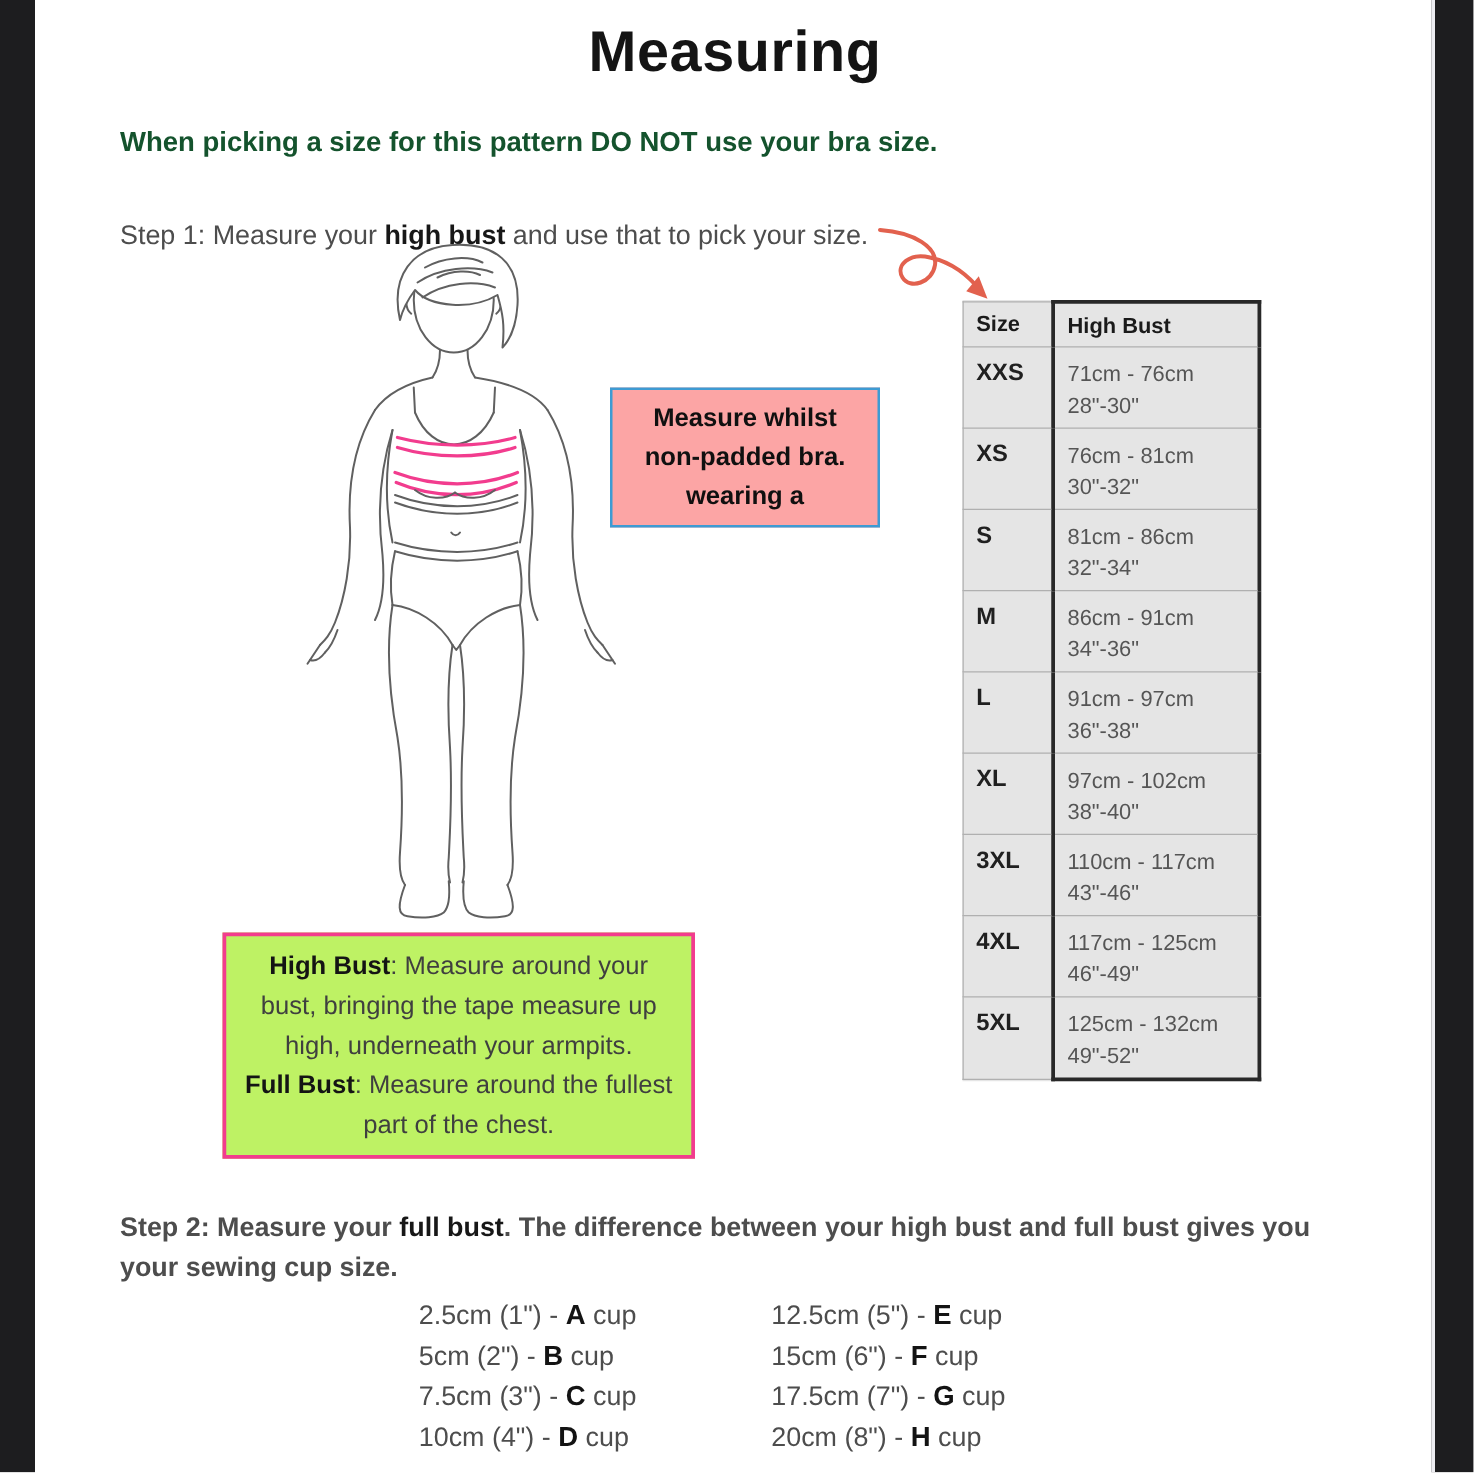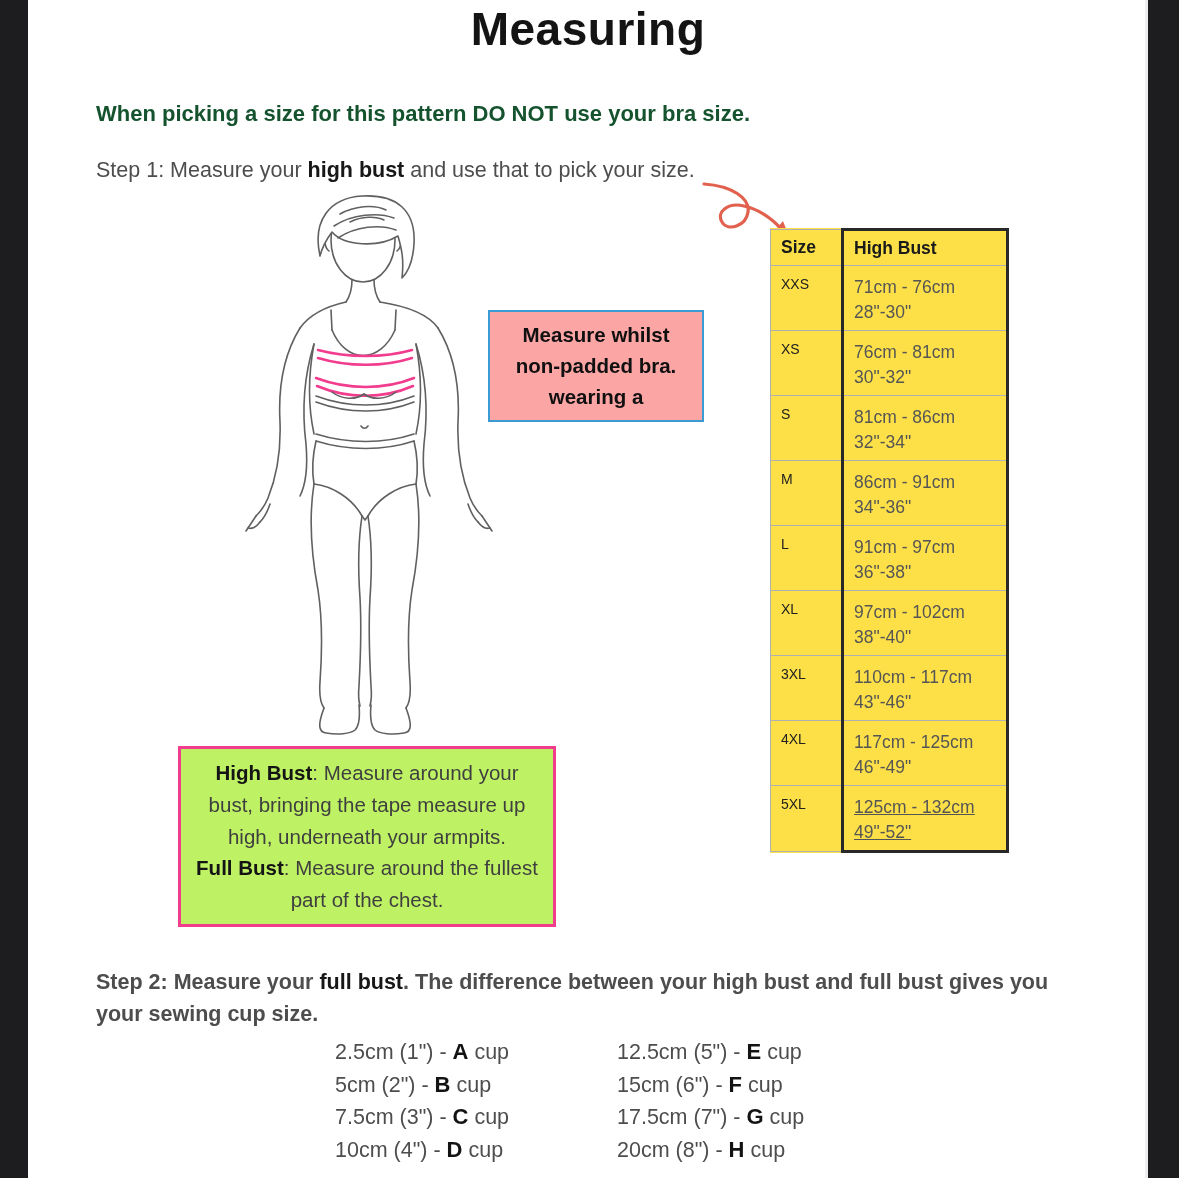--- a/index.html
+++ b/index.html
@@ -5,51 +5,51 @@
   html,body{margin:0;padding:0;background:#fff;}
   .screen{
     position:relative;width:1179px;height:1178px;background:#ffffff;
     overflow:hidden;font-family:"Liberation Sans",sans-serif;
   }
   .sidebar{position:absolute;top:0;height:100%;background:#1d1d1f;}
   .sidebar.left{left:0;width:28px;}
   .sidebar.right{right:0;width:31px;border-left:3px solid #ededf1;}
 
   .page-title{
-    position:absolute;left:28px;right:31px;top:2px;text-align:center;
+    position:absolute;left:28px;right:31px;top:14px;text-align:center;
     font-size:46px;font-weight:600;color:#141414;letter-spacing:.5px;
   }
   .warning{
     position:absolute;left:96px;top:101px;font-size:22px;font-weight:700;color:#14532d;
   }
   .step{font-size:21.5px;color:#4d4d4d;}
   .step b{color:#171717;}
-  .step1{position:absolute;left:96px;top:158px;}
+  .step1{position:absolute;left:96px;top:176px;}
   .step2{position:absolute;left:96px;top:966px;width:965px;line-height:1.5;font-weight:bold;}
 
   .figure-wrap{position:absolute;left:228px;top:186px;}
 
   .arrow-wrap{position:absolute;left:698px;top:176px;}
 
   .notebox{
     position:absolute;left:488px;top:310px;width:204px;padding:8px 4px;
     border:2px solid #3d9bd3;background:#fca5a5;text-align:center;
     font-size:20.5px;font-weight:700;color:#101010;line-height:1.5;
   }
 
-  table.size-table{position:absolute;left:770px;top:228px;border-collapse:collapse;background:#fde047;}
+  table.size-table{position:absolute;left:770px;top:240px;border-collapse:collapse;background:#e5e5e5;}
   .size-table th,.size-table td{border:1px solid #b0b0b0;text-align:left;vertical-align:top;}
   .size-table th{font-size:17.5px;font-weight:700;color:#1a1a1a;padding:7px 4px 6px 10px;}
-  .size-table td.col-size{width:56px;font-size:14px;font-weight:400;color:#202020;padding:10px 4px 6px 10px;}
+  .size-table td.col-size{width:56px;font-size:19px;font-weight:700;color:#202020;padding:10px 4px 6px 10px;}
   .size-table td.col-bust,.size-table th.col-bust{width:146px;}
   .size-table td.col-bust{font-size:17.5px;color:#555;line-height:1.4;padding:9px 6px 6px 10px;margin-left:24px;}
   .size-table tr.data{height:60px;}
   .size-table .col-bust{border-left:3px solid #282828;border-right:3px solid #282828;}
   .size-table tr:first-child .col-bust{border-top:3px solid #282828;}
-  .size-table tr:last-child .col-bust{border-bottom:3px solid #282828;text-decoration:underline;}
+  .size-table tr:last-child .col-bust{border-bottom:3px solid #282828;}
 
   .pinkbox{
     position:absolute;left:178px;top:746px;width:352px;padding:8px 10px;
     border:3px solid #f23c8e;background:#bef264;text-align:center;
     font-size:20.5px;color:#3f3f3f;line-height:1.55;
   }
   .pinkbox b{color:#141414;}
 
   .cups{position:absolute;top:1036px;font-size:21.5px;color:#4d4d4d;line-height:31.5px;}
   .cups.leftcol{left:335px;}

